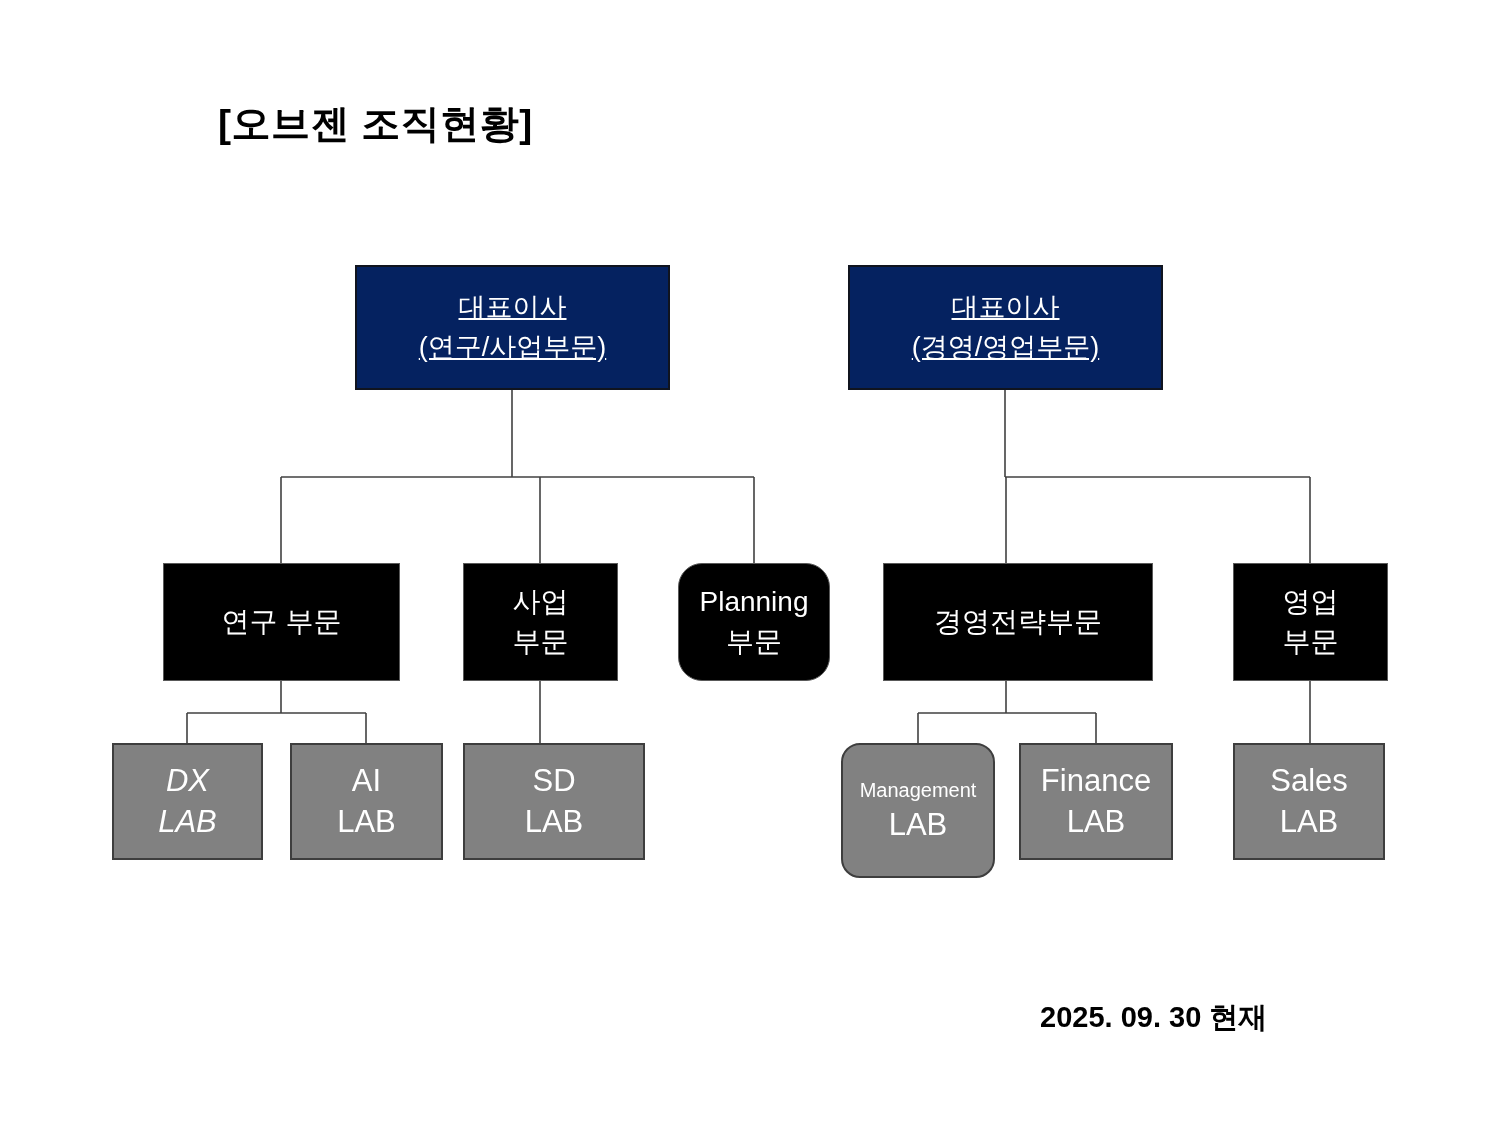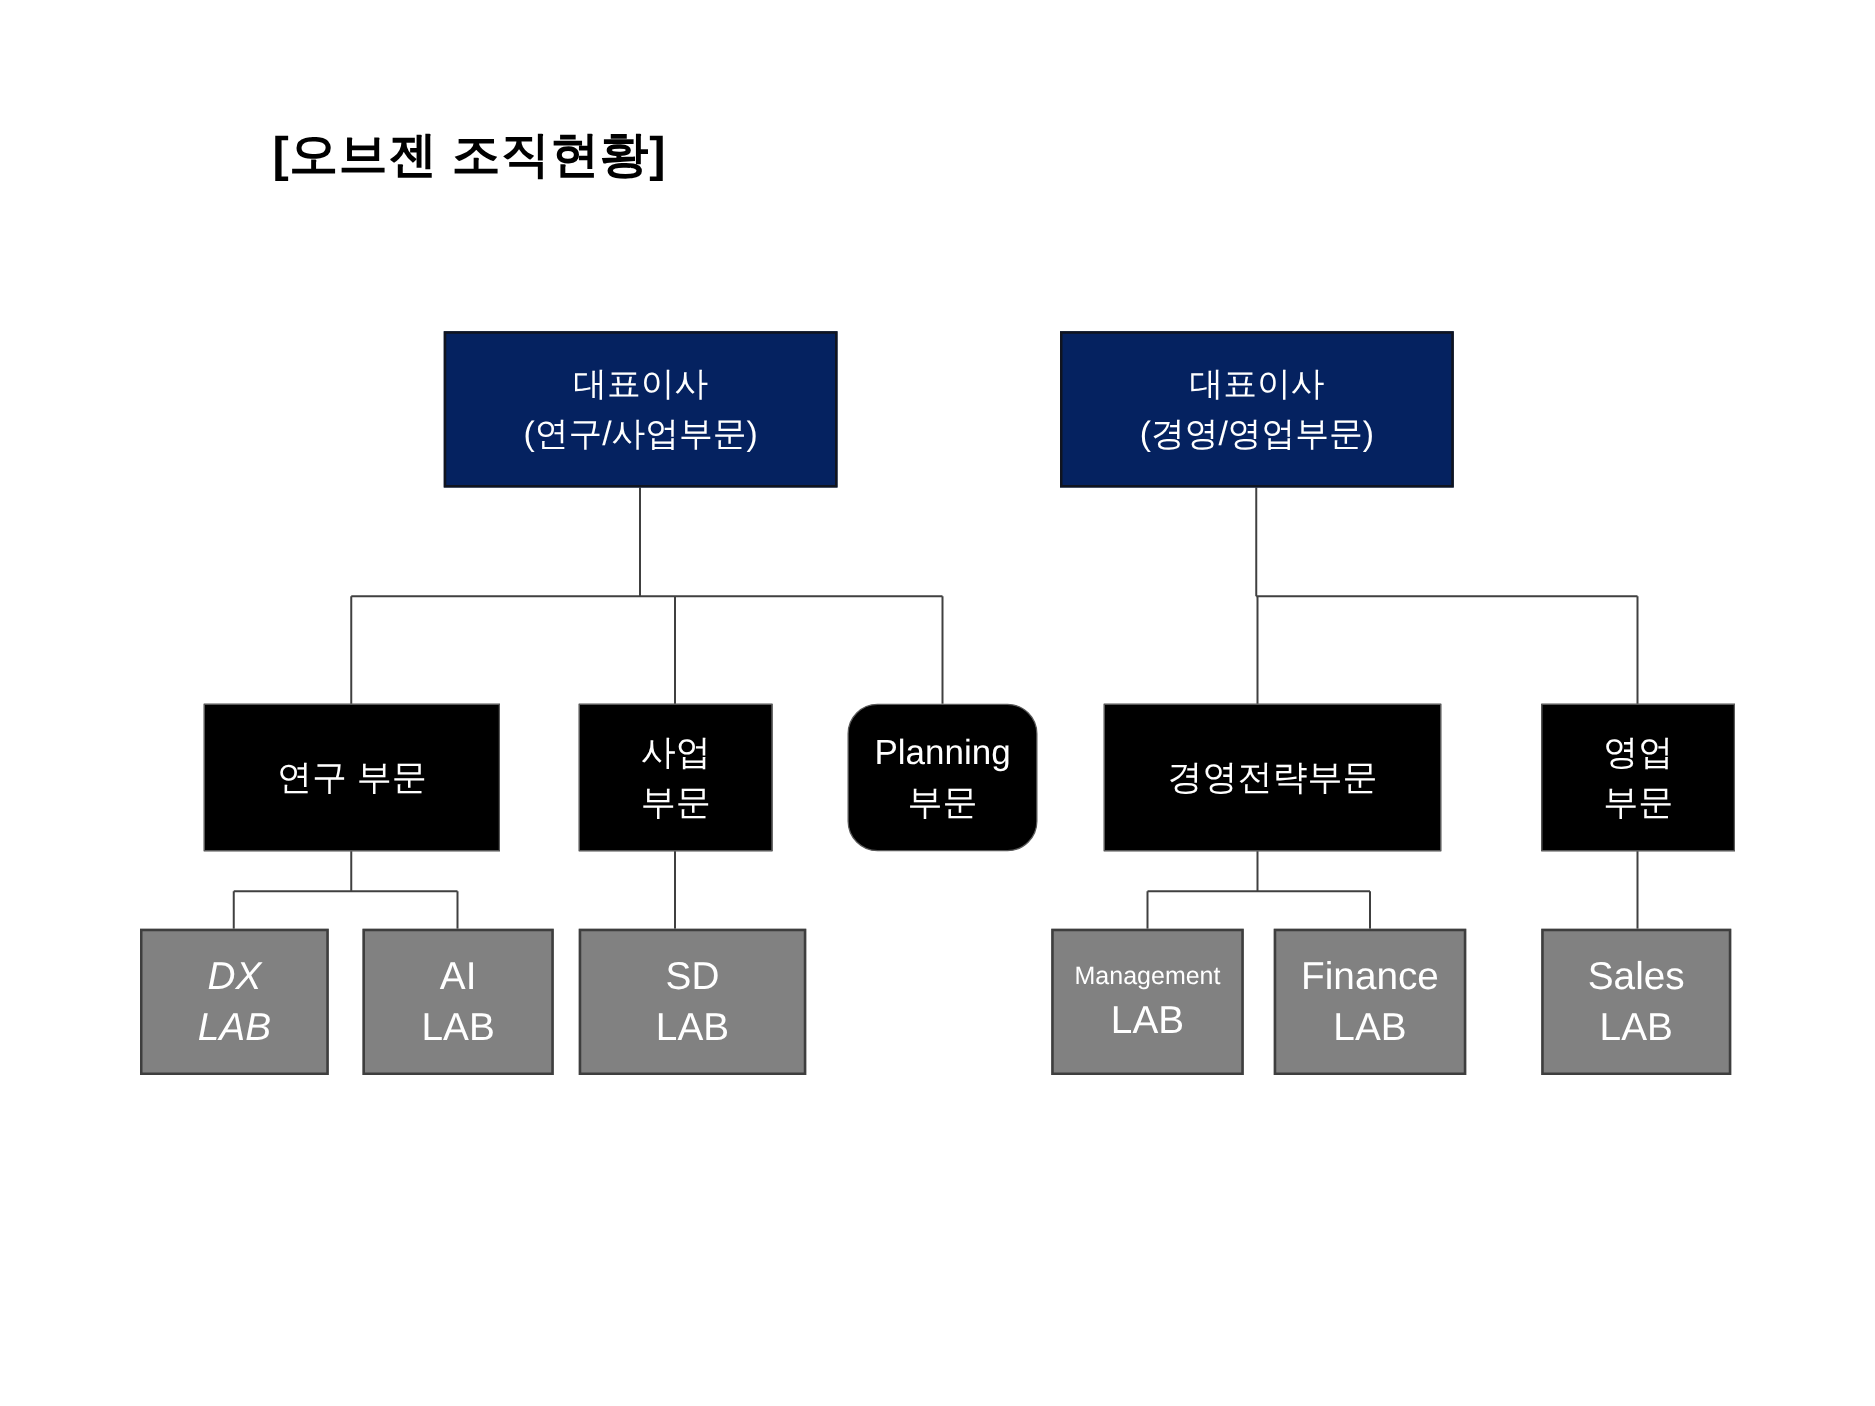--- a/index.html
+++ b/index.html
@@ -47,20 +47,21 @@
     align-items: center;
     justify-content: center;
     text-align: center;
     color: #ffffff;
     box-sizing: border-box;
   }
   .node .line { display: block; white-space: nowrap; }
   .node-navy {
     background: var(--navy, #052260);
     border: 2px solid #10141f;
+    text-decoration: underline;
   }
   .node-navy .line { font-size: 27px; line-height: 1.45; }
   .node-black {
     background: var(--black, #000000);
     border: 1px solid #595959;
   }
   .node-black .line { font-size: 28px; line-height: 1.42; }
   .node-gray {
     background: var(--gray, #818181);
     border: 2px solid #3e3e3e;
@@ -140,29 +141,30 @@
   <div class="node node-gray" style="left:290px; top:743px; width:153px; height:117px;">
     <span class="line">AI</span>
     <span class="line">LAB</span>
   </div>
 
   <div class="node node-gray" style="left:463px; top:743px; width:182px; height:117px;">
     <span class="line">SD</span>
     <span class="line">LAB</span>
   </div>
 
-  <div class="node node-gray" style="left:841px; top:743px; width:154px; height:117px;">
+  <div class="node node-gray" style="left:841px; top:743px; width:154px; height:135px;border-radius:19px;">
     <span class="line small">Management</span>
     <span class="line">LAB</span>
   </div>
 
   <div class="node node-gray" style="left:1019px; top:743px; width:154px; height:117px;">
     <span class="line">Finance</span>
     <span class="line">LAB</span>
   </div>
 
   <div class="node node-gray" style="left:1233px; top:743px; width:152px; height:117px;">
     <span class="line">Sales</span>
     <span class="line">LAB</span>
   </div>
 
+  <div class="as-of">2025. 09. 30 현재</div>
 
 </div>
 
 </body></html>

